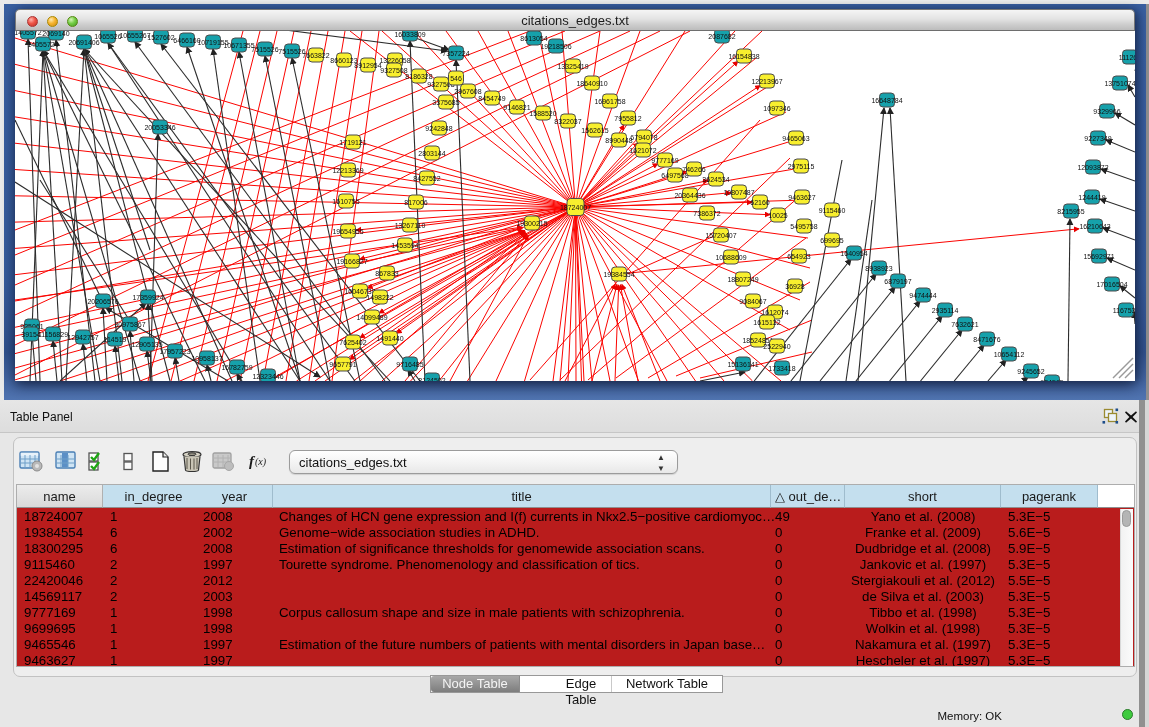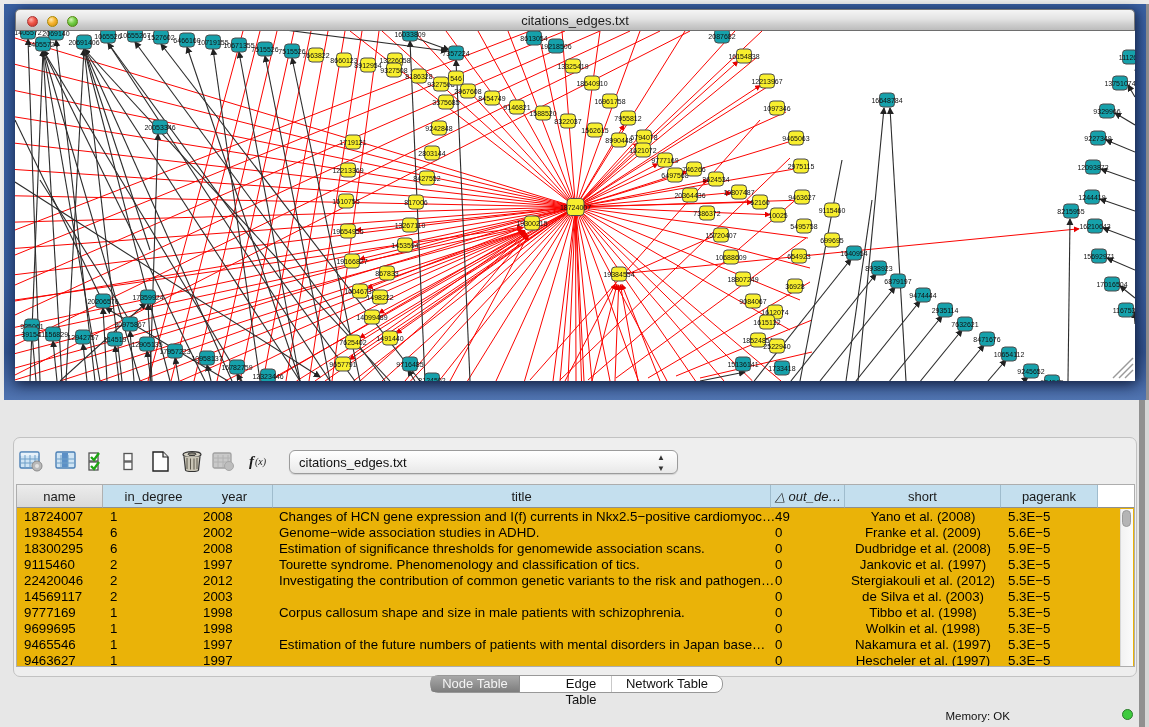--- a/index.html
+++ b/index.html
@@ -29,48 +29,48 @@
   background:linear-gradient(180deg,#e6e6e6,#dddddd); border-bottom:1px solid #c6c6c6; }
 #tphead .lbl { position:absolute; left:10px; top:10px; font-size:12px; color:#111; }
 #container { position:absolute; left:13px; top:37px; width:1124px; height:240px;
   background:#eeeeee; border:1px solid #c2c2c2; border-radius:7px; }
 #toolbar { position:absolute; left:13px; top:49px; }
 #dropdown { position:absolute; left:289px; top:50px; width:389px; height:24px;
   background:linear-gradient(180deg,#ffffff,#f2f2f2 60%,#e8e8e8); border:1px solid #9b9b9b;
   border-radius:6px; box-shadow:0 1px 1px rgba(0,0,0,0.12); }
 #dropdown .txt { position:absolute; left:9px; top:4px; font-size:13px; color:#111; }
 #dropdown .arr { position:absolute; right:12px; top:1px; font-size:8px; color:#333; line-height:11px; }
-#tbl { position:absolute; left:16px; top:84px; width:1119px; height:183px; background:#eab308;
+#tbl { position:absolute; left:16px; top:84px; width:1119px; height:183px; background:#b91c1c;
   border:1px solid #adadad; border-radius:0; overflow:hidden; }
 .hd { position:absolute; top:0; height:23px; font-size:13px; color:#1a1a1a; text-align:center;
   line-height:23px; background:#c4dfee; border-right:1px solid #9fbccd; border-bottom:1px solid #8f8f8f; }
 #h1 { left:0; width:86px; background:linear-gradient(180deg,#ececec,#dadada); border-right:1px solid #b0b0b0; }
 #h2 { left:86px; width:102px;text-align:center; }
 #h3 { left:180px; width:76px; }
 #h4 { left:256px; width:498px; }
-#h5 { left:754px; width:74px; text-align:left; padding-left:4px;font-style:italic; }
+#h5 { left:754px; width:74px; text-align:left; padding-left:4px; }
 #h6 { left:828px; width:156px; }
 #h7 { left:984px; width:97px; }
 #h8 { left:1081px; width:38px; background:#fff; border-bottom:1px solid #8f8f8f; border-right:none; }
 .trow { position:absolute; left:0; width:1119px; height:16px; font-size:13.3px; color:#000; }
 .trow span { position:absolute; top:0; line-height:16px; white-space:nowrap; }
 .c1 { left:7px; } .c2 { left:93px; } .c3 { left:186px; } .c4 { left:262px; max-width:496px; overflow:hidden; }
 .c5 { left:758px; } .c6 { left:828px; width:156px; text-align:center; } .c7 { left:991px; }
 #sbtrack { position:absolute; left:1103px; top:24px; width:13px; height:158px;
   background:linear-gradient(90deg,#f2f2f2,#fbfbfb); border-left:1px solid #d8d8d8; }
 #sbthumb { position:absolute; left:1105px; top:25px; width:9px; height:17px; background:#b5b5b5;
   border:1px solid #9a9a9a; border-radius:5px; }
 #tabs { position:absolute; left:430px; top:275px; width:293px; height:18px;
-  border:1px solid #989898; border-radius:8px; background:#fff; font-size:13px; }
+  border:1px solid #989898; border-radius:0; background:#fff; font-size:13px; }
 .seg { position:absolute; top:0; height:16px; line-height:16px; text-align:center; color:#111; }
 #seg1 { left:0; width:89px; background:linear-gradient(180deg,#a8a8a8,#7d7d7d); color:#f4f4f4;
   border-right:1px solid #8a8a8a; border-radius:3px 0 0 3px; }
 #seg2 { left:89px; width:91px;padding-left:31px; }
 #seg3 { left:180px; width:111px; border-left:1px solid #c9c9c9; }
-#membar { position:absolute; left:8px; top:300px; width:1035px; height:27px;text-align:right; }
+#membar { position:absolute; left:0; top:300px; width:1035px; height:27px;text-align:right; }
 #memtxt { position:absolute; right:33px; top:10px; font-size:11.5px; color:#111; }
 #memdot { position:absolute; left:1122px; top:709px; width:11px; height:11px; border-radius:50%;
   background:#3ecb3e; border:1.5px solid #2c7a2c; }
 #fico { position:absolute; left:1102px; top:8px; }
 #xico { position:absolute; left:1124px; top:10px; }
 </style></head>
 <body>
 <div id="desk">
     <div id="deskshade"></div>
   </div>
@@ -549,20 +549,33 @@
         </g>
       </svg></div>
   <div id="titlebar">
     <div class="title">citations_edges.txt</div>
     <div class="tl" id="tlr"></div>
       <div class="tl" id="tly"></div>
       <div class="tl" id="tlg"></div>
   </div>
 </div>
 <div id="tpanel">
+  <div id="tphead">
+      <span class="lbl">Table Panel</span>
+    <span id="fico"><svg width="18" height="17" viewBox="0 0 18 17">
+<rect x="2.5" y="1.5" width="8" height="8" fill="#eef4fb" stroke="#9a8a30" stroke-width="1.3"></rect>
+<rect x="6.5" y="5.5" width="8" height="8" fill="#eef4fb" stroke="#9a8a30" stroke-width="1.3"></rect>
+<rect x="13.5" y="0.5" width="2.6" height="2.6" fill="#1d4d8a"></rect>
+<rect x="0.5" y="13" width="2.6" height="2.6" fill="#1d4d8a"></rect>
+<rect x="13.5" y="13" width="2.6" height="2.6" fill="#1d4d8a"></rect>
+</svg></span>
+      <span id="xico"><svg width="14" height="14" viewBox="0 0 14 14">
+<path d="M2 1.2 L7 5.4 L12 1.2 L13 2.4 L8.6 7 L13 11.6 L12 12.8 L7 8.6 L2 12.8 L1 11.6 L5.4 7 L1 2.4 Z" fill="#111"></path>
+</svg></span>
+  </div>
   <div id="container"></div>
   <div id="toolbar"><svg width="280" height="26" viewBox="0 0 280 26">
 <g>
  <rect x="7" y="3" width="19" height="16" rx="1.5" fill="#cfe4f4" stroke="#4a7fb5" stroke-width="1.4"></rect>
  <rect x="7.8" y="3.8" width="17.4" height="3" fill="#e8f2fa"></rect>
  <path d="M7 10h19 M7 14h19 M12 6v13 M17 6v13 M22 6v13" stroke="#6f9fc8" stroke-width="1"></path>
  <circle cx="24" cy="17" r="5" fill="#b9b9b9" stroke="#8a8a8a"></circle>
  <circle cx="24" cy="17" r="2" fill="#e3e3e3"></circle>
  <rect x="43" y="3" width="19" height="16" rx="1.5" fill="#cfe4f4" stroke="#4a7fb5" stroke-width="1.4"></rect>
  <rect x="49" y="4" width="6" height="14" fill="#5b8fc6"></rect>
@@ -632,21 +645,20 @@
         <span class="c3">1997</span>
         <span class="c4">Tourette syndrome. Phenomenology and classification of tics.</span>
         <span class="c5">0</span>
         <span class="c6">Jankovic et al. (1997)</span>
         <span class="c7">5.3E−5</span>
       </div>
       <div class="trow" style="top:88px">
         <span class="c1">22420046</span>
         <span class="c2">2</span>
         <span class="c3">2012</span>
-        <span class="c4">Investigating the contribution of common genetic variants to the risk and pathogen…</span>
         <span class="c5">0</span>
         <span class="c6">Stergiakouli et al. (2012)</span>
         <span class="c7">5.5E−5</span>
       </div>
       <div class="trow" style="top:104px">
         <span class="c1">14569117</span>
         <span class="c2">2</span>
         <span class="c3">2003</span>
         <span class="c5">0</span>
         <span class="c6">de Silva et al. (2003)</span>

